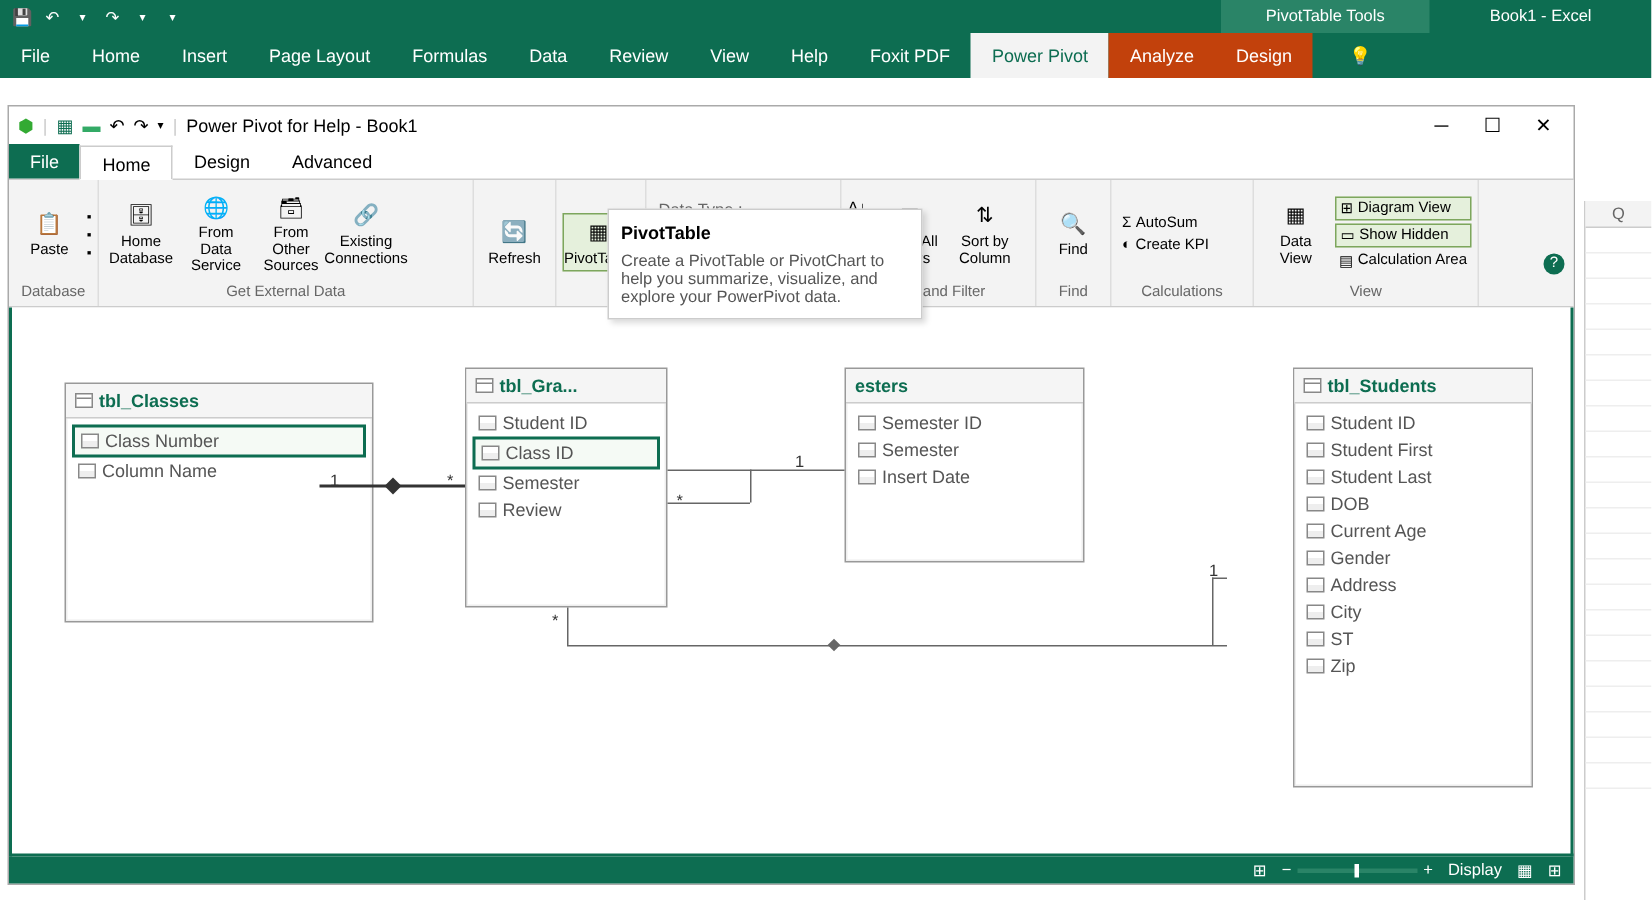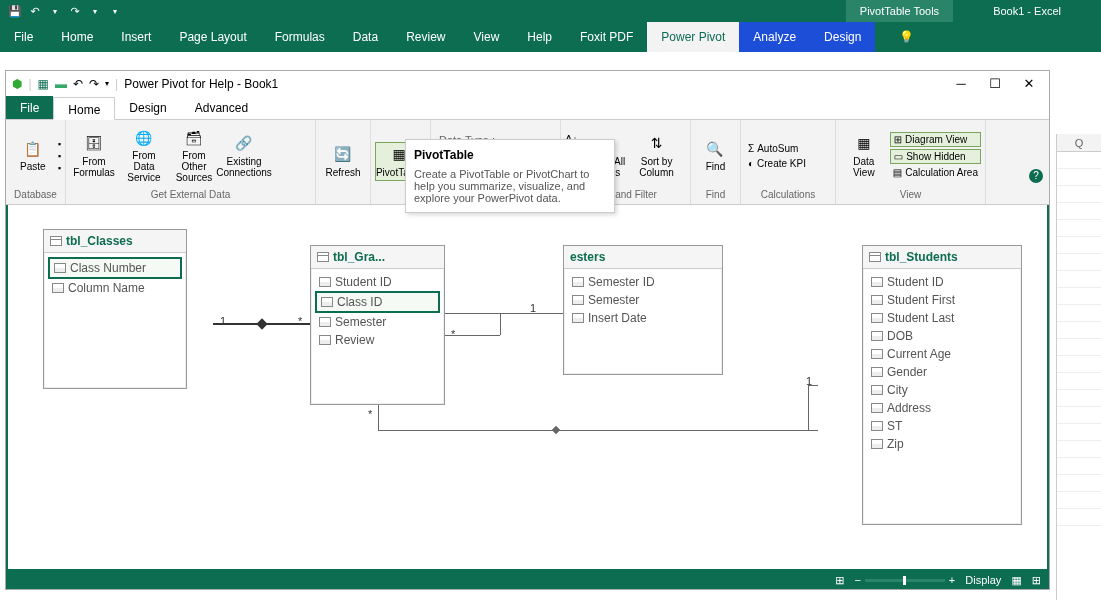--- a/index.html
+++ b/index.html
@@ -1,25 +1,25 @@
 <!DOCTYPE html>
 <html><head>
 <meta charset="utf-8">
 <style>
 *{box-sizing:border-box;margin:0;padding:0;font-family:"Segoe UI",Tahoma,sans-serif}
 body{background:#fff;width:1101px;height:600px;overflow:hidden;position:relative}
 .excel-title{height:22px;background:#0d6d51;display:flex;align-items:center;color:#fff;font-size:11px}
 .qat{display:flex;align-items:center;gap:6px;padding:0 8px}
 .qat span{width:14px;height:14px;display:flex;align-items:center;justify-content:center}
-.pt-tools{margin-left:auto;background:#2a8467;padding:0 14px;height:22px;line-height:22px}
+.pt-tools{margin-left:auto;background:#2a8467;padding:0 30px;height:22px;line-height:22px}
 .book-title{padding:0 40px}
 .excel-menu{height:30px;background:#0d6d51;display:flex;align-items:center;color:#fff;font-size:12px}
 .excel-menu div{padding:0 14px;height:30px;line-height:30px}
 .excel-menu .active{background:#f3f3f3;color:#0d6d51}
-.excel-menu .context{background:#1d4ed8}
+.excel-menu .context{background:#c2410c}
 .tell-me{display:flex;align-items:center;gap:6px}
 .pp-win{position:absolute;top:70px;left:5px;width:1045px;height:520px;border:1px solid #aaa;background:#fff}
 .pp-title{height:25px;display:flex;align-items:center;font-size:12px;padding:0 6px;gap:6px}
 .pp-title .sp{flex:1}
 .wbtn{width:28px;text-align:center;font-size:13px}
 .pp-tabs{height:24px;display:flex;font-size:12px;border-bottom:1px solid #ccc}
 .pp-tabs div{padding:0 14px;line-height:24px}
 .pp-tabs .file{background:#0d6d51;color:#fff}
 .pp-tabs .sel{border:1px solid #ccc;border-bottom:1px solid #fff;background:#fff;position:relative;top:1px}
 .ribbon{height:85px;display:flex;font-size:11px;border-bottom:1px solid #ccc;background:#f3f3f3}
@@ -129,21 +129,21 @@
           <span>▪</span>
           <span>▪</span>
         </div>
       </div>
       <div class="rlabel">Database</div>
     </div>
     <div class="rgroup" style="width:250px">
       <div class="rbody">
         <div class="big-btn">
             <div class="ic">🗄</div>
-            <span>From Formulas</span>
+            <span>Home Database</span>
           </div>
         <div class="big-btn">
             <div class="ic">🌐</div>
             <span>From Data Service</span>
           </div>
         <div class="big-btn">
             <div class="ic">🗃</div>
             <span>From Other Sources</span>
           </div>
         <div class="big-btn">
@@ -249,21 +249,21 @@
               <span>Calculation Area</span>
             </div>
         </div>
       </div>
       <div class="rlabel">View</div>
     </div>
   </div>
 
   <div class="canvas">
 
-    <div class="tbl" style="top:24px;left:35px;width:144px;height:160px">
+    <div class="tbl" style="top:50px;left:35px;width:206px;height:160px">
       <div class="tbl-h">
           <span class="tbl-ic"></span>
           <span>tbl_Classes</span>
         </div>
       <div class="tbl-b">
         <div class="fld sel">
             <span class="fld-ic"></span>
             <span>Class Number</span>
           </div>
         <div class="fld">
@@ -343,25 +343,25 @@
         <div class="fld">
             <span class="fld-ic"></span>
             <span>Current Age</span>
           </div>
         <div class="fld">
             <span class="fld-ic"></span>
             <span>Gender</span>
           </div>
         <div class="fld">
             <span class="fld-ic"></span>
+            <span>Address</span>
+          </div>
+        <div class="fld">
+            <span class="fld-ic"></span>
             <span>City</span>
-          </div>
-        <div class="fld">
-            <span class="fld-ic"></span>
-            <span>Address</span>
           </div>
         <div class="fld">
             <span class="fld-ic"></span>
             <span>ST</span>
           </div>
         <div class="fld">
             <span class="fld-ic"></span>
             <span>Zip</span>
           </div>
       </div>

